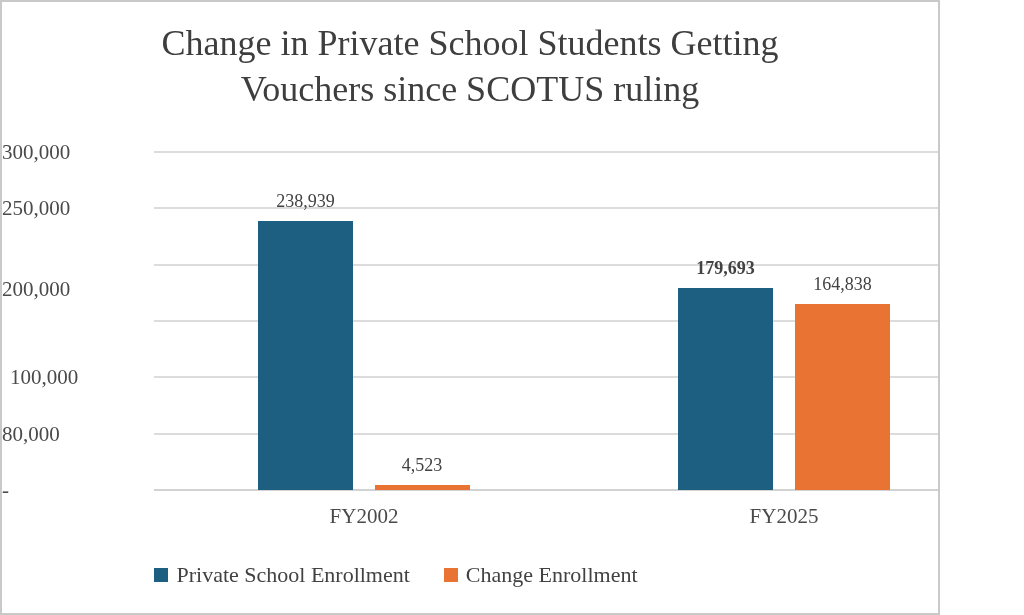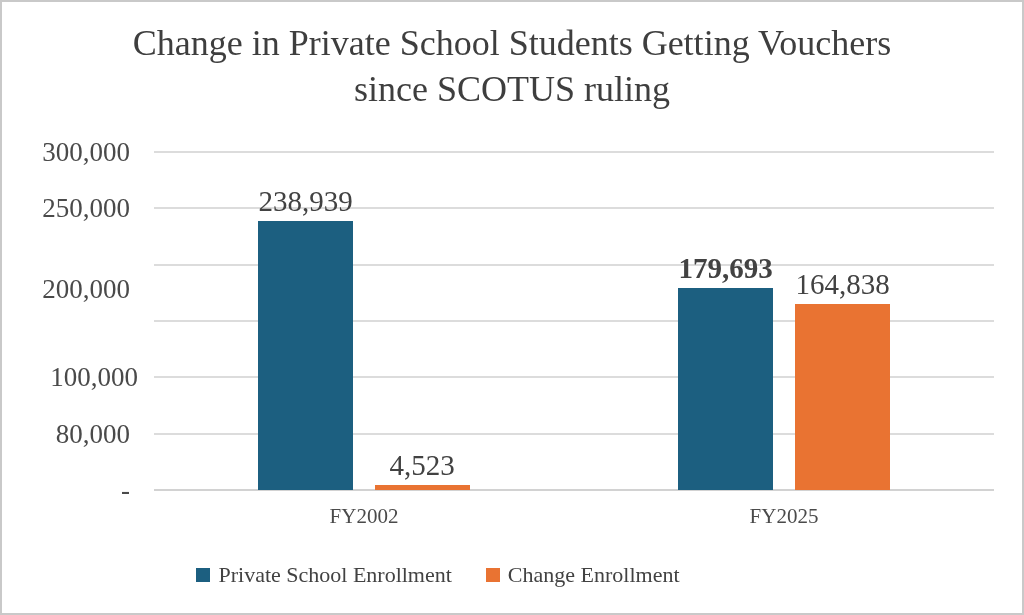--- a/index.html
+++ b/index.html
@@ -2,21 +2,21 @@
 <html><head>
 <meta charset="utf-8">
 <style>
   html, body {
     margin: 0;
     padding: 0;
     background: #ffffff;
   }
   .frame {
     position: relative;
-    width: 1024px;
+    width: 940px;
     height: 615px;
     box-sizing: border-box;
     border: 2px solid #c9c9c9;
     background: #ffffff;
     font-family: "Liberation Serif", "DejaVu Serif", serif;
     overflow: hidden;
   }
   .chart-title {
     position: absolute;
     top: 18px;
@@ -43,34 +43,34 @@
   }
   .gridline.baseline {
     background: #d2d2d2;
   }
   .ytick {
     position: absolute;
     left: 0;
     width: 128px;
     height: 28px;
     line-height: 28px;
-    text-align: right;
-    font-size: 27px;
+    text-align: left;
+    font-size: 21px;
     color: #4a4a4a;
   }
   .bar {
     position: absolute;
   }
   .bar-value-label {
     position: absolute;
     width: 140px;
     height: 28px;
     line-height: 28px;
     text-align: center;
-    font-size: 29px;
+    font-size: 18px;
     color: #424242;
     white-space: nowrap;
   }
   .xlabel {
     position: absolute;
     top: 502px;
     transform: translateX(-50%);
     font-size: 21px;
     color: #4a4a4a;
     white-space: nowrap;

